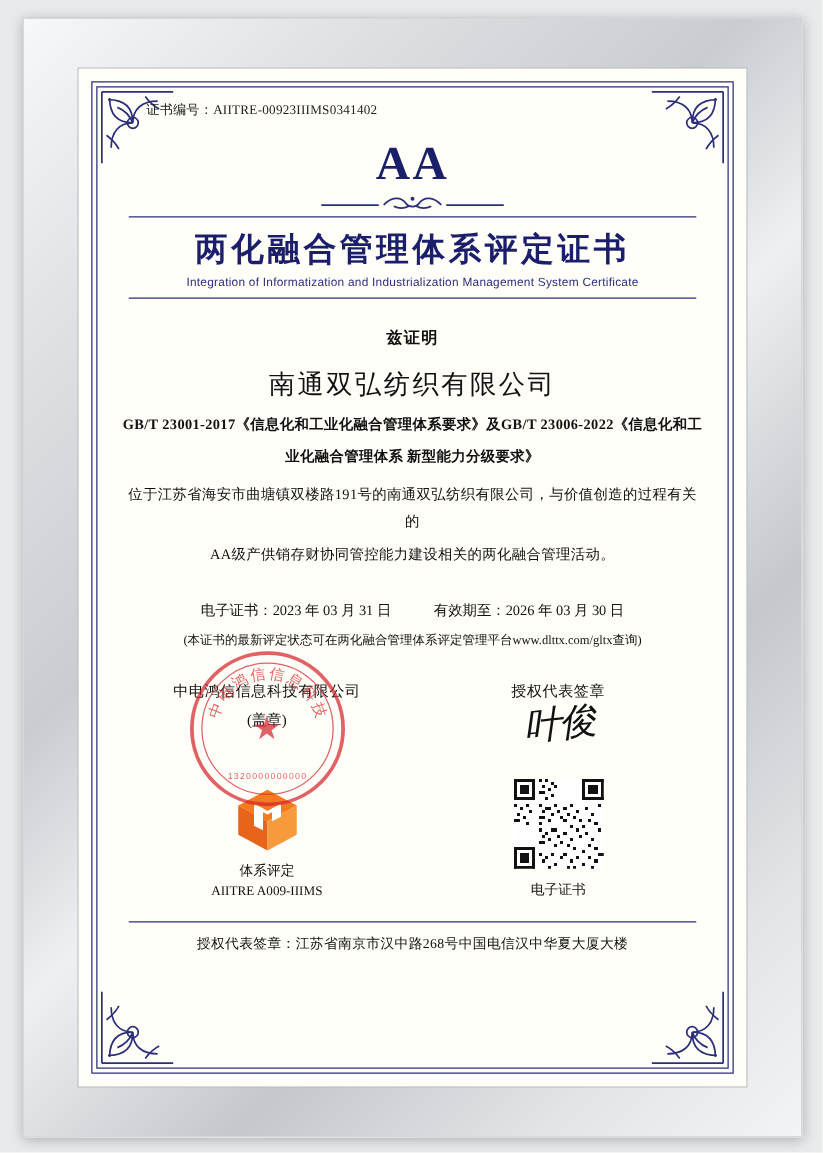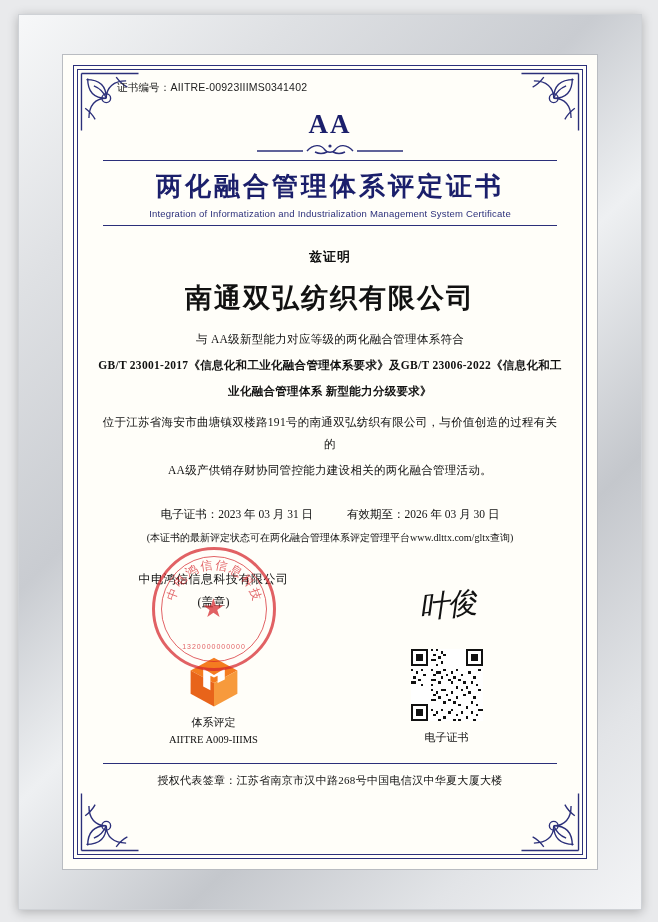--- a/index.html
+++ b/index.html
@@ -41,24 +41,24 @@
   .corner svg{width:100%;height:100%;display:block;}
   .c-tl{left:16px;top:16px;}
   .c-tr{right:16px;top:16px;transform:scaleX(-1);}
   .c-bl{left:16px;bottom:16px;transform:scaleY(-1);}
   .c-br{right:16px;bottom:16px;transform:scale(-1,-1);}
 
   .content{position:absolute;left:34px;right:34px;top:22px;bottom:18px;}
 
   .cert-no{
     font-size:10.5px;color:#222;margin-left:20px;margin-top:4px;
-    font-family:Liberation Sans, sans-serif;letter-spacing:.2px;
+    font-family:Liberation Serif, serif;letter-spacing:.2px;
   }
   .aa{
-    text-align:center;font-size:27px;color:#1b1f6b;font-weight:bold;
+    text-align:center;font-size:38px;color:#1b1f6b;font-weight:bold;
     letter-spacing:2px;margin-top:14px;font-family:"Liberation Serif", serif;
   }
   .flourish{
     text-align:center;color:#2b2f7a;font-size:13px;line-height:10px;height:14px;
     margin-top:2px;letter-spacing:2px;
   }
   .rule{height:1px;background:#2b2f7a;margin:4px 6px 0 6px;}
   .title-cn{
     text-align:center;font-size:26px;color:#1b1f6b;font-weight:bold;
     letter-spacing:3px;margin-top:8px;
@@ -66,21 +66,21 @@
   .title-en{
     text-align:center;font-size:9.5px;color:#2b2f7a;letter-spacing:.2px;
     margin-top:4px;font-family:"Liberation Sans", sans-serif;
   }
   .rule2{height:1px;background:#2b2f7a;margin:6px 6px 0 6px;}
 
   .zizhengming{
     text-align:center;font-size:13px;color:#111;margin-top:22px;font-weight:bold;letter-spacing:1px;
   }
   .company{
-    text-align:center;font-size:27px;color:#111;font-weight:bold;margin-top:14px;letter-spacing:2px;
+    text-align:center;font-size:21px;color:#111;font-weight:normal;margin-top:14px;letter-spacing:2px;
   }
   .line-c{
     text-align:center;font-size:11.5px;color:#111;margin-top:16px;letter-spacing:.3px;
   }
   .line-c.b{font-weight:bold;text-align:center;}
   .spaced{margin-top:11px;}
   .scope-title{
     text-align:center;font-size:12px;color:#111;font-weight:bold;margin-top:22px;letter-spacing:.5px;
   }
   .scope-body{
@@ -228,21 +228,20 @@
         <div class="rule"></div>
 
         <div class="title-cn">两化融合管理体系评定证书</div>
         <div class="title-en">Integration of Informatization and Industrialization Management System Certificate</div>
 
         <div class="rule2"></div>
 
         <div class="zizhengming">兹证明</div>
         <div class="company">南通双弘纺织有限公司</div>
 
-        <div class="line-c">与 AA级新型能力对应等级的两化融合管理体系符合</div>
         <div class="line-c b spaced">GB/T 23001-2017《信息化和工业化融合管理体系要求》及GB/T 23006-2022《信息化和工</div>
         <div class="line-c b spaced">业化融合管理体系 新型能力分级要求》</div>
 
         <div class="scope-body">位于江苏省海安市曲塘镇双楼路191号的南通双弘纺织有限公司，与价值创造的过程有关的</div>
         <div class="scope-body" style="margin-top:4px">AA级产供销存财协同管控能力建设相关的两化融合管理活动。</div>
 
         <div class="dates">
           <div>
             <span>电子证书：</span><span>2023 年 03 月 31 日</span>
           </div>
@@ -267,20 +266,21 @@
                     </defs>
                   <text font-size="12" fill="#d6262c" font-family="'Liberation Serif',serif" letter-spacing="2">
                     <textPath href="#arc" startOffset="6%">中电鸿信信息科技有限公司</textPath>
                   </text>
                   <text x="54" y="94" text-anchor="middle" font-size="7" fill="#d6262c" font-family="'Liberation Sans',sans-serif" letter-spacing="1">1320000000000</text>
                 </svg>
               </div>
             </div>
           </div>
           <div class="sig-right">
+            <div class="auth-label">授权代表签章</div>
             <div class="signature">叶俊</div>
           </div>
         </div>
 
         <div class="marks">
           <div class="mark-left">
             <div class="logo-cube">
               <svg viewBox="0 0 60 58">
                 <polygon points="30,2 56,16 30,30 4,16" fill="#f47c20"></polygon>
                 <polygon points="4,16 30,30 30,56 4,42" fill="#e8641a"></polygon>

